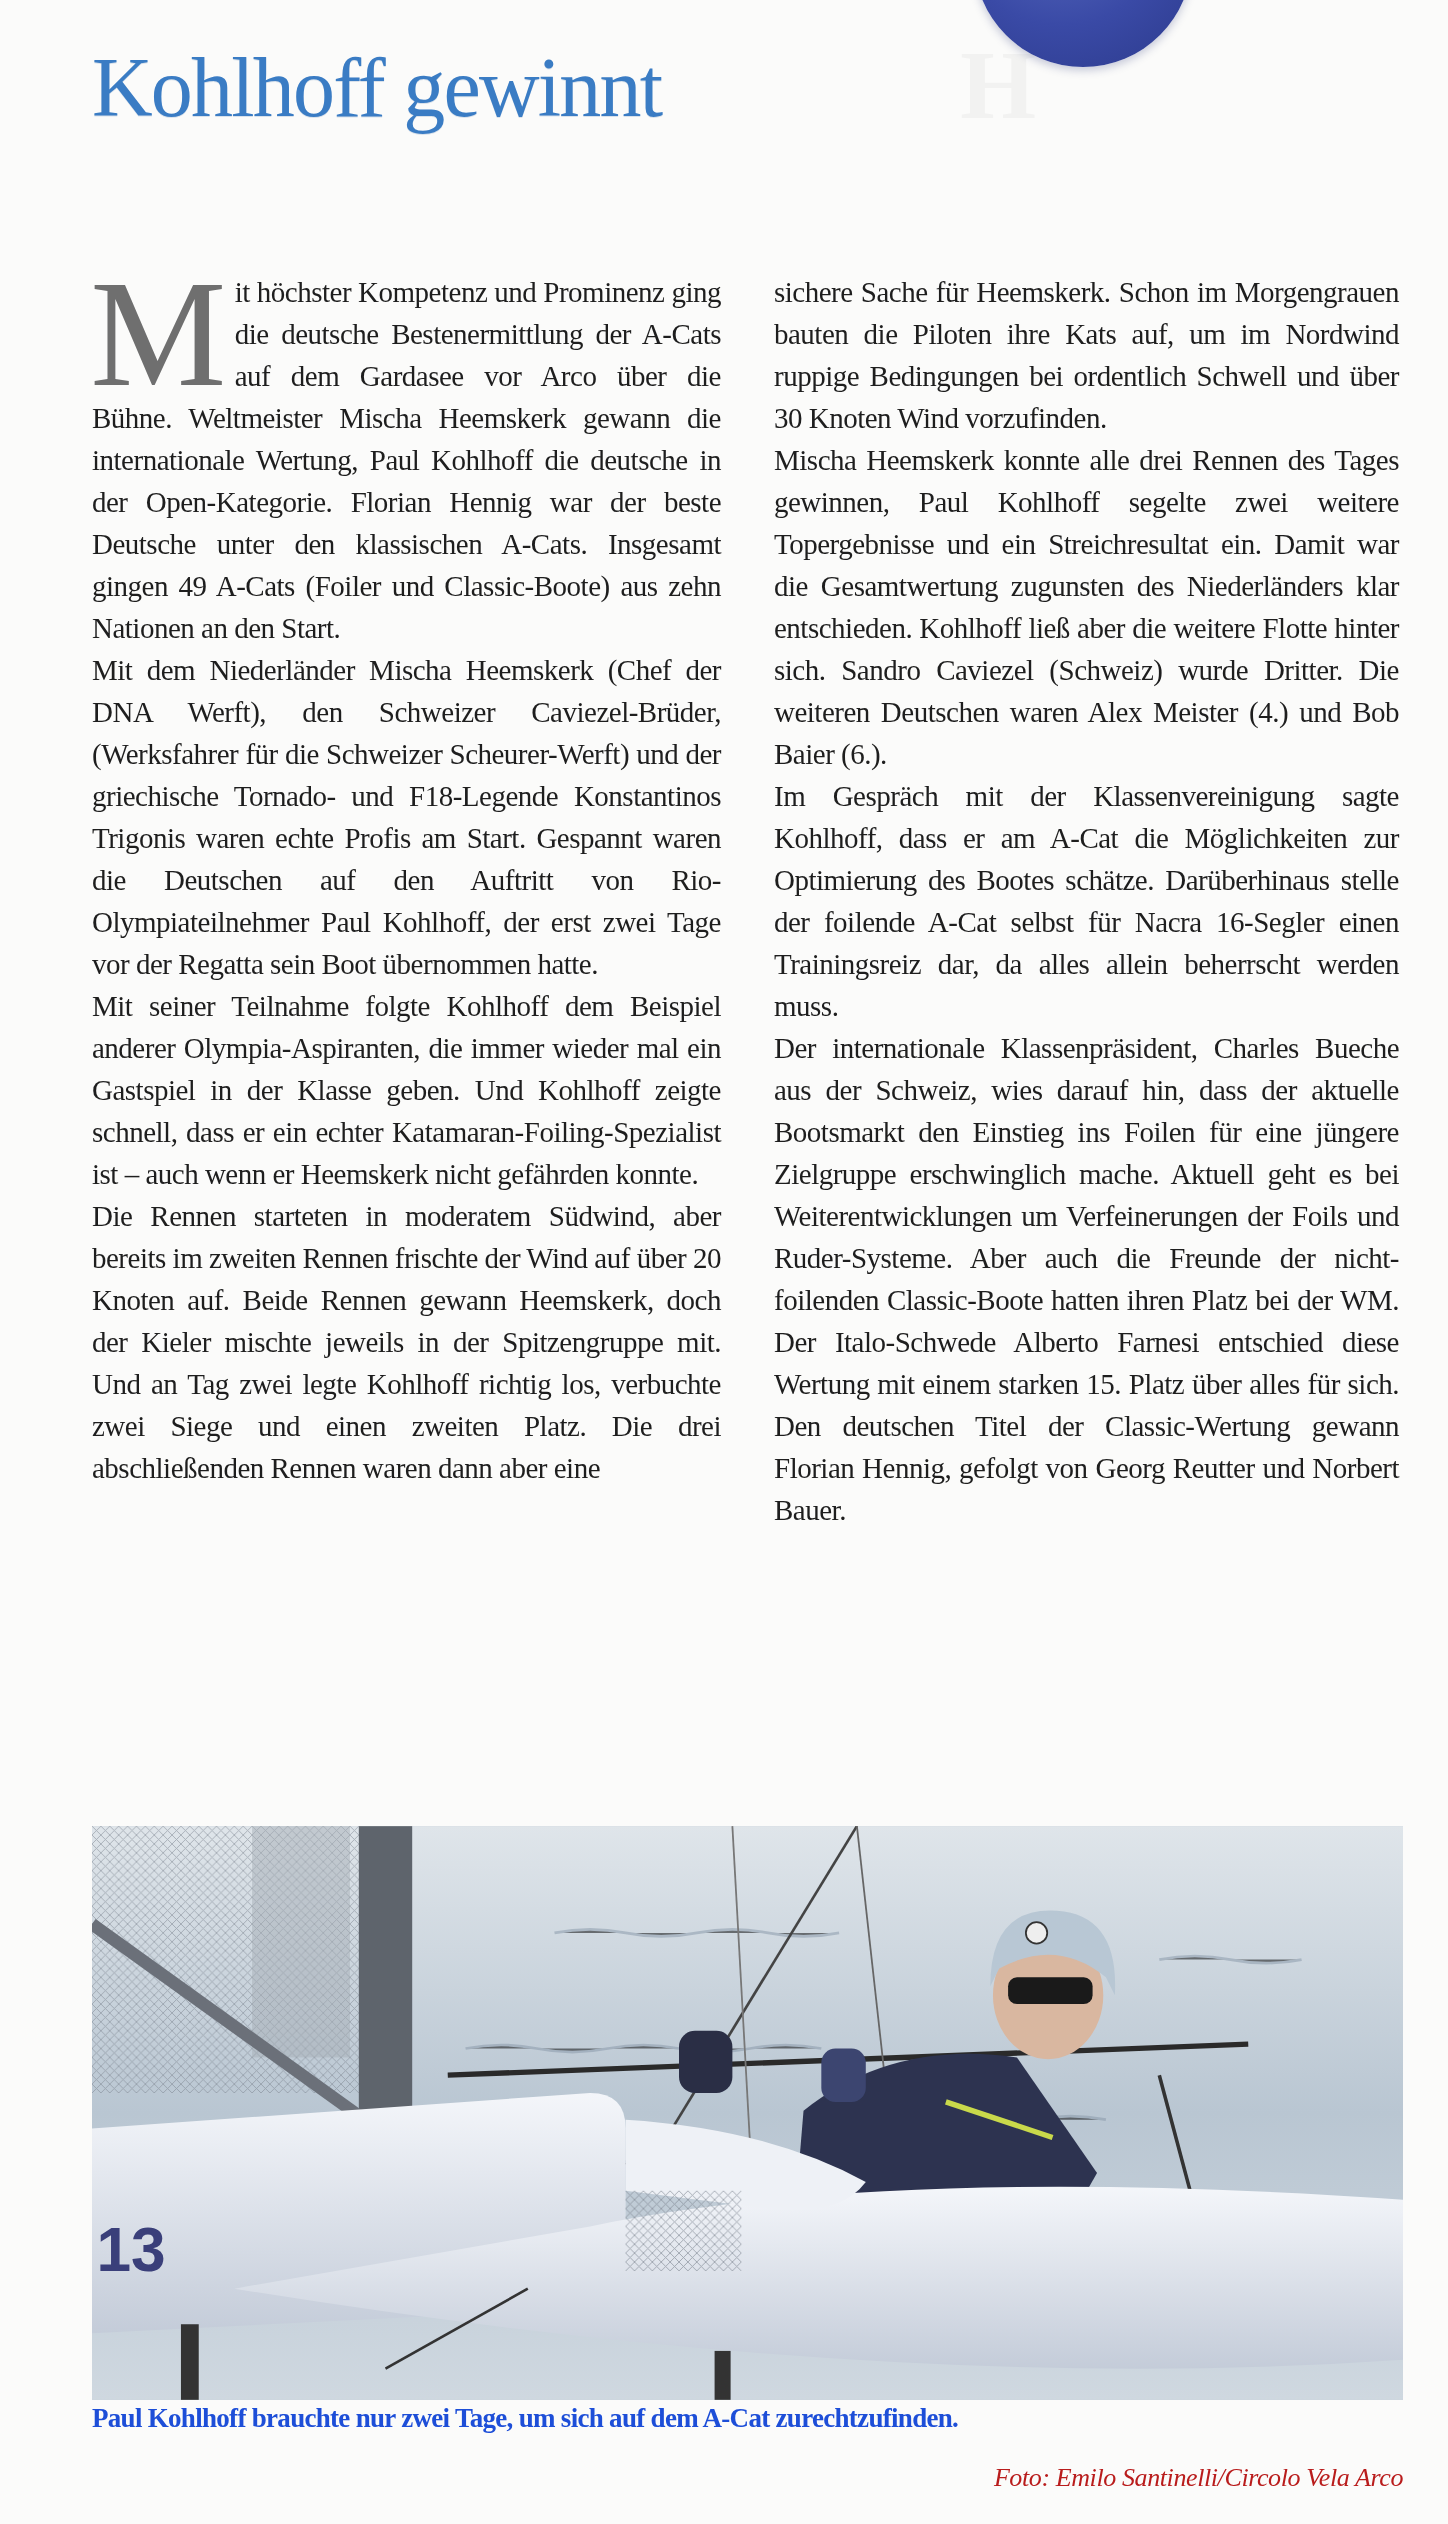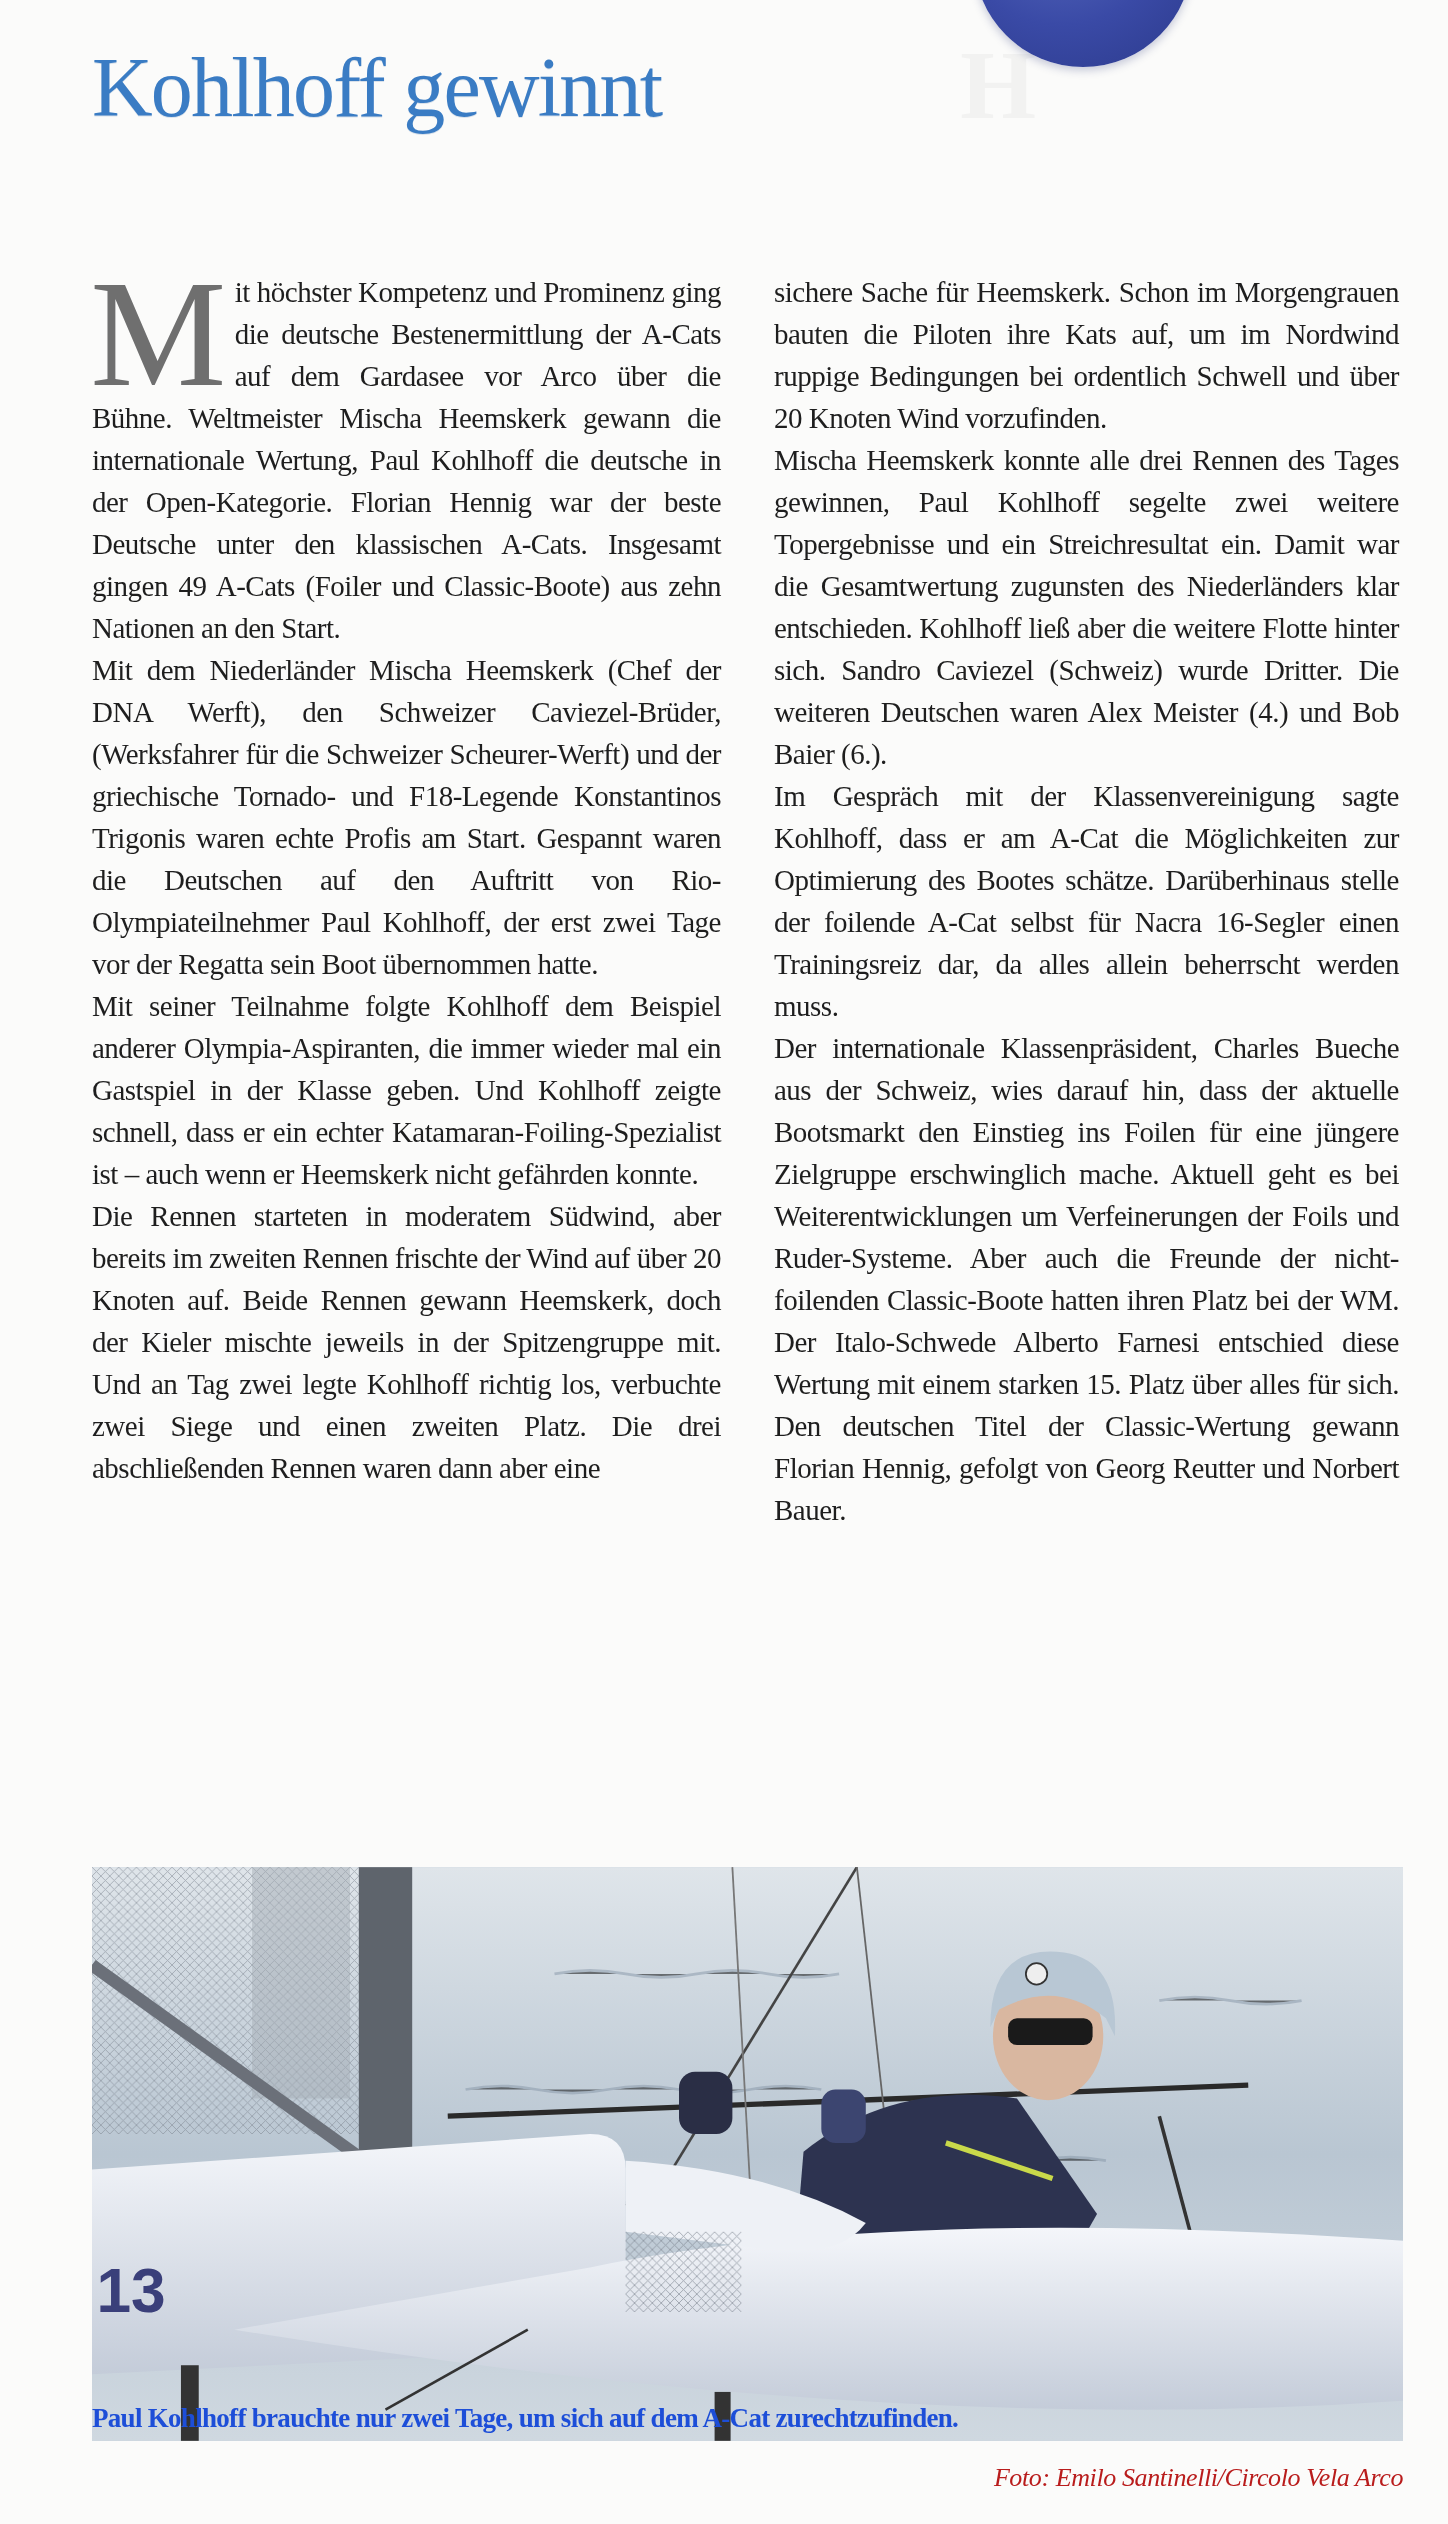--- a/index.html
+++ b/index.html
@@ -35,21 +35,21 @@
   }
   .col.left { left: 92px; width: 629px; }
   .col.right { left: 774px; width: 625px; }
   .col p { margin: 0; }
   .dropcap {
     float: left; font-size: 153px; line-height: 116px; height: 117px;
     color: #6f6f6f; margin: 5.3px 9px 0 -1.8px; font-family: "Liberation Serif", serif;
   }
   .photo {
     position: absolute; left: 92px; top: 1826px; width: 1311px; height: 574px;
-    overflow: hidden; background: #c9d3dc; margin-top: 41px;
+    overflow: hidden; background: #c9d3dc;
   }
   .photo svg { display: block; }
   .caption {
     position: absolute; left: 92px; top: 2403px; width: 1311px;
     font-weight: bold; font-size: 27px; color: #1d4ed8; letter-spacing: -0.7px;
   }
   .credit {
     position: absolute; right: 46px; top: 2463px;
     font-style: italic; font-size: 26px; color: #b91c1c; letter-spacing: -0.4px;
   }
@@ -65,21 +65,21 @@
 </h1>
 
 <div class="col left">
   <p><span class="dropcap">M</span><span>it höchster Kompetenz und Prominenz ging die deutsche Bestenermittlung der A-Cats auf dem Gardasee vor Arco über die Bühne. Weltmeister Mischa Heemskerk gewann die internationale Wertung, Paul Kohlhoff die deutsche in der Open-Kategorie. Florian Hennig war der beste Deutsche unter den klassischen A-Cats. Insgesamt gingen 49 A-Cats (Foiler und Classic-Boote) aus zehn Nationen an den Start.</span></p>
   <p>Mit dem Niederländer Mischa Heemskerk (Chef der DNA Werft), den Schweizer Caviezel-Brüder, (Werksfahrer für die Schweizer Scheurer-Werft) und der griechische Tornado- und F18-Legende Konstantinos Trigonis waren echte Profis am Start. Gespannt waren die Deutschen auf den Auftritt von Rio-Olympiateilnehmer Paul Kohlhoff, der erst zwei Tage vor der Regatta sein Boot übernommen hatte.</p>
   <p>Mit seiner Teilnahme folgte Kohlhoff dem Beispiel anderer Olympia-Aspiranten, die immer wieder mal ein Gastspiel in der Klasse geben. Und Kohlhoff zeigte schnell, dass er ein echter Katamaran-Foiling-Spezialist ist – auch wenn er Heemskerk nicht gefährden konnte.</p>
   <p>Die Rennen starteten in moderatem Südwind, aber bereits im zweiten Rennen frischte der Wind auf über 20 Knoten auf. Beide Rennen gewann Heemskerk, doch der Kieler mischte jeweils in der Spitzengruppe mit. Und an Tag zwei legte Kohlhoff richtig los, verbuchte zwei Siege und einen zweiten Platz. Die drei abschließenden Rennen waren dann aber eine</p>
 </div>
 
 <div class="col right">
-  <p>sichere Sache für Heemskerk. Schon im Morgengrauen bauten die Piloten ihre Kats auf, um im Nordwind ruppige Bedingungen bei ordentlich Schwell und über 20 Knoten Wind vorzufinden.</p>
+  <p>sichere Sache für Heemskerk. Schon im Morgengrauen bauten die Piloten ihre Kats auf, um im Nordwind ruppige Bedingungen bei ordentlich Schwell und über 30 Knoten Wind vorzufinden.</p>
   <p>Mischa Heemskerk konnte alle drei Rennen des Tages gewinnen, Paul Kohlhoff segelte zwei weitere Topergebnisse und ein Streichresultat ein. Damit war die Gesamtwertung zugunsten des Niederländers klar entschieden. Kohlhoff ließ aber die weitere Flotte hinter sich. Sandro Caviezel (Schweiz) wurde Dritter. Die weiteren Deutschen waren Alex Meister (4.) und Bob Baier (6.).</p>
   <p>Im Gespräch mit der Klassenvereinigung sagte Kohlhoff, dass er am A-Cat die Möglichkeiten zur Optimierung des Bootes schätze. Darüberhinaus stelle der foilende A-Cat selbst für Nacra 16-Segler einen Trainingsreiz dar, da alles allein beherrscht werden muss.</p>
   <p>Der internationale Klassenpräsident, Charles Bueche aus der Schweiz, wies darauf hin, dass der aktuelle Bootsmarkt den Einstieg ins Foilen für eine jüngere Zielgruppe erschwinglich mache. Aktuell geht es bei Weiterentwicklungen um Verfeinerungen der Foils und Ruder-Systeme. Aber auch die Freunde der nicht-foilenden Classic-Boote hatten ihren Platz bei der WM. Der Italo-Schwede Alberto Farnesi entschied diese Wertung mit einem starken 15. Platz über alles für sich. Den deutschen Titel der Classic-Wertung gewann Florian Hennig, gefolgt von Georg Reutter und Norbert Bauer.</p>
 </div>
 
 <div class="photo">
   <svg width="1311" height="574" viewBox="0 0 1474 645">
     <defs>
       <linearGradient id="water" x1="0" y1="0" x2="0" y2="1">
         <stop offset="0" stop-color="#dfe5ea"></stop>

